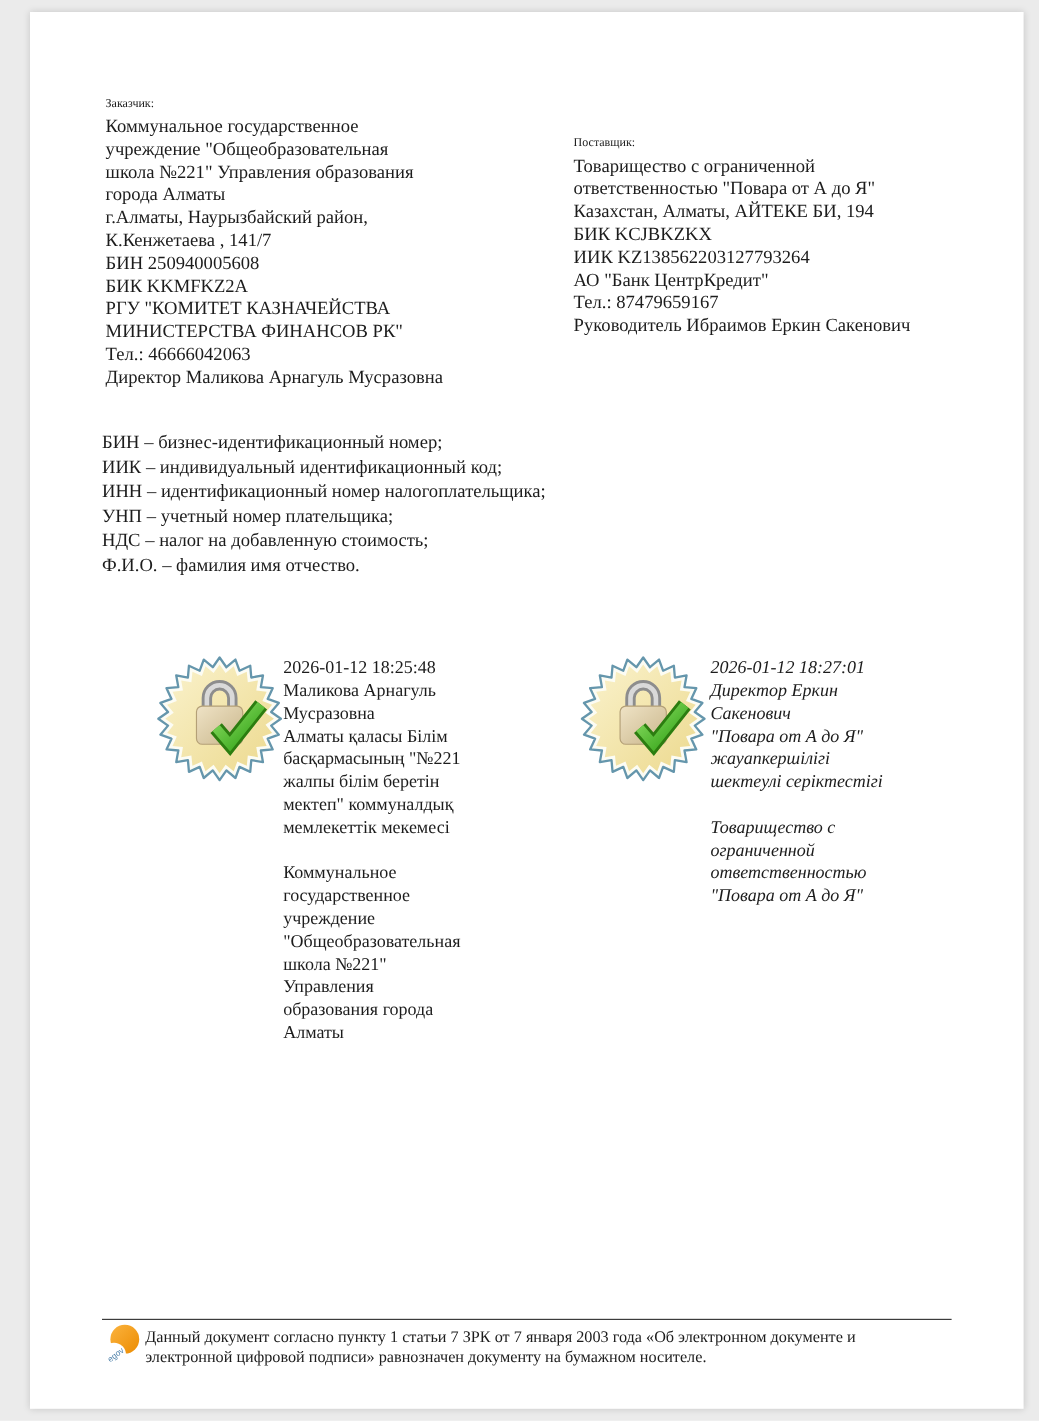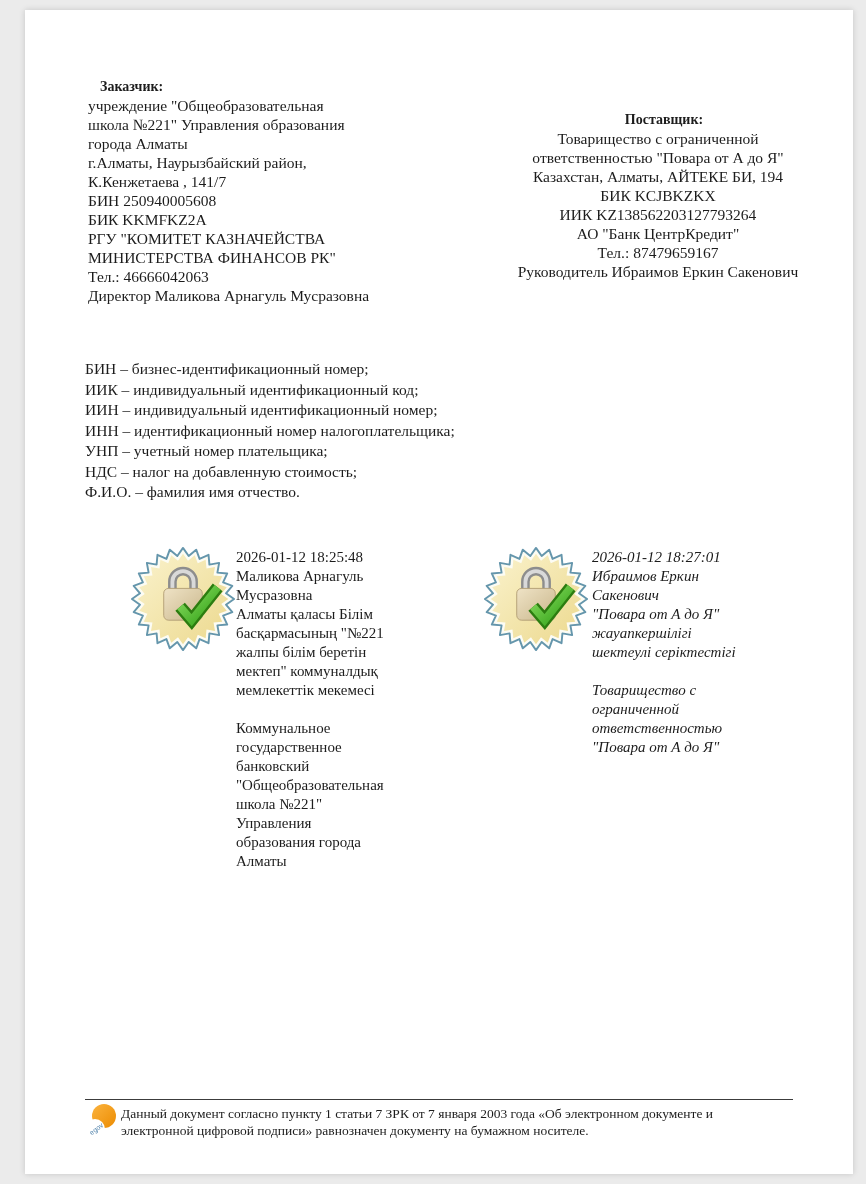--- a/index.html
+++ b/index.html
@@ -13,23 +13,23 @@
   }
   .page {
     position: absolute;
     left: 25px; top: 10px;
     width: 828px; height: 1164px;
     background: #ffffff;
     box-shadow: 0 0 6px rgba(0,0,0,0.16);
   }
   .abs { position: absolute; }
   .body-text { font-size: 15.5px; line-height: 19px; }
-  .heading { font-weight: bold; font-size: 14px; line-height: 19px; margin-left: 12px; }
+  .heading { font-weight: normal; font-size: 10px; line-height: 19px; }
   .customer-block { left: 63px; top: 67px; width: 370px; }
-  .supplier-block { left: 453px; top: 100px; width: 360px; text-align: center; }
+  .supplier-block { left: 453px; top: 100px; width: 360px; }
   .abbr-block { left: 60px; top: 349px; width: 520px; font-size: 15.5px; line-height: 20.5px; }
   .sig-text { font-size: 15px; line-height: 19px; }
   .sig-text-left  { left: 211px; top: 538px; width: 185px; }
   .sig-text-right { left: 567px; top: 538px; width: 210px; font-style: italic; }
   .stamp-left  { left: 105px; top: 536px; }
   .stamp-right { left: 458px; top: 536px; }
   .footer-rule {
     left: 60px; top: 1089px; width: 708px; height: 0;
     border-top: 1.5px solid #3c3c3c;
   }
@@ -38,20 +38,21 @@
   .line { white-space: pre; }
 </style>
 </head>
 <body>
 
 <div class="page">
 
   <div class="abs customer-block">
     <div class="heading">Заказчик:</div>
     <div class="body-text">
+        <div class="line">Коммунальное государственное</div>
         <div class="line">учреждение "Общеобразовательная</div>
         <div class="line">школа №221" Управления образования</div>
         <div class="line">города Алматы</div>
         <div class="line">г.Алматы, Наурызбайский район,</div>
         <div class="line">К.Кенжетаева , 141/7</div>
         <div class="line">БИН 250940005608</div>
         <div class="line">БИК KKMFKZ2A</div>
         <div class="line">РГУ "КОМИТЕТ КАЗНАЧЕЙСТВА</div>
         <div class="line">МИНИСТЕРСТВА ФИНАНСОВ РК"</div>
         <div class="line">Тел.: 46666042063</div>
@@ -70,21 +71,20 @@
         <div class="line">АО "Банк ЦентрКредит"</div>
         <div class="line">Тел.: 87479659167</div>
         <div class="line">Руководитель Ибраимов Еркин Сакенович</div>
       </div>
   </div>
 
   <div class="abs abbr-block">
     <div>
         <div class="line">БИН – бизнес-идентификационный номер;</div>
         <div class="line">ИИК – индивидуальный идентификационный код;</div>
-        <div class="line">ИИН – индивидуальный идентификационный номер;</div>
         <div class="line">ИНН – идентификационный номер налогоплательщика;</div>
         <div class="line">УНП – учетный номер плательщика;</div>
         <div class="line">НДС – налог на добавленную стоимость;</div>
         <div class="line">Ф.И.О. – фамилия имя отчество.</div>
       </div>
   </div>
 
   <svg class="abs stamp-left" width="106" height="106" viewBox="0 0 110 110">
     <defs>
       <linearGradient id="gy1" x1="0" y1="0" x2="1" y2="1">
@@ -115,21 +115,21 @@
         <div class="line">Маликова Арнагуль</div>
         <div class="line">Мусразовна</div>
         <div class="line">Алматы қаласы Білім</div>
         <div class="line">басқармасының "№221</div>
         <div class="line">жалпы білім беретін</div>
         <div class="line">мектеп" коммуналдық</div>
         <div class="line">мемлекеттік мекемесі</div>
         <div class="line">&nbsp;</div>
         <div class="line">Коммунальное</div>
         <div class="line">государственное</div>
-        <div class="line">банковский</div>
+        <div class="line">учреждение</div>
         <div class="line">"Общеобразовательная</div>
         <div class="line">школа №221"</div>
         <div class="line">Управления</div>
         <div class="line">образования города</div>
         <div class="line">Алматы</div>
       </div>
   </div>
 
   <svg class="abs stamp-right" width="106" height="106" viewBox="0 0 110 110">
     <defs>
@@ -151,21 +151,21 @@
     <path d="M44 46 v-9 a11 11 0 0 1 22 0 v9" fill="none" stroke="#8d8d8d" stroke-width="9"></path>
     <path d="M44 46 v-9 a11 11 0 0 1 22 0 v9" fill="none" stroke="#d9d9d9" stroke-width="4"></path>
     <rect x="35" y="44" width="40" height="33" rx="5" fill="url(#gl2)" stroke="#b4a077" stroke-width="1"></rect>
     <path d="M52 63 L64 77 L91 43" fill="none" stroke="#2c7d10" stroke-width="13"></path>
     <path d="M52 63 L64 77 L91 43" fill="none" stroke="url(#gc2)" stroke-width="8"></path>
   </svg>
 
   <div class="abs sig-text sig-text-right">
     <div class="line">2026-01-12 18:27:01</div>
     <div>
-        <div class="line">Ибраимов Еркин</div>
+        <div class="line">Директор Еркин</div>
         <div class="line">Сакенович</div>
         <div class="line">"Повара от А до Я"</div>
         <div class="line">жауапкершілігі</div>
         <div class="line">шектеулі серіктестігі</div>
         <div class="line">&nbsp;</div>
         <div class="line">Товарищество с</div>
         <div class="line">ограниченной</div>
         <div class="line">ответственностью</div>
         <div class="line">"Повара от А до Я"</div>
       </div>

